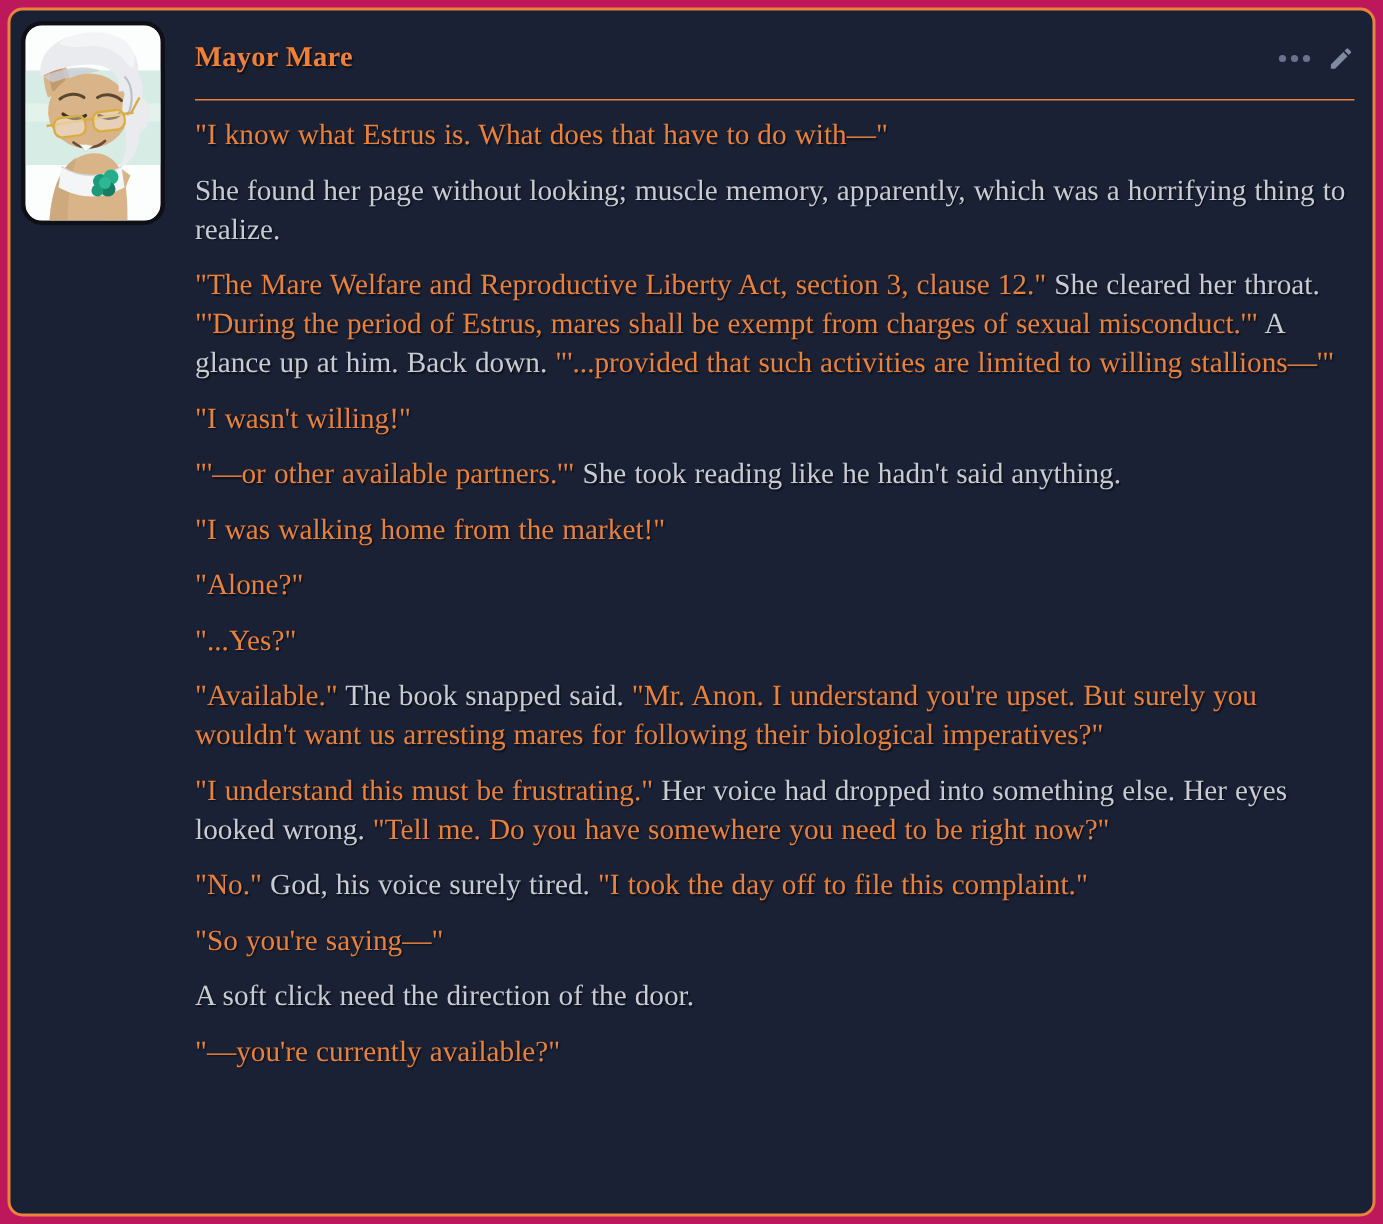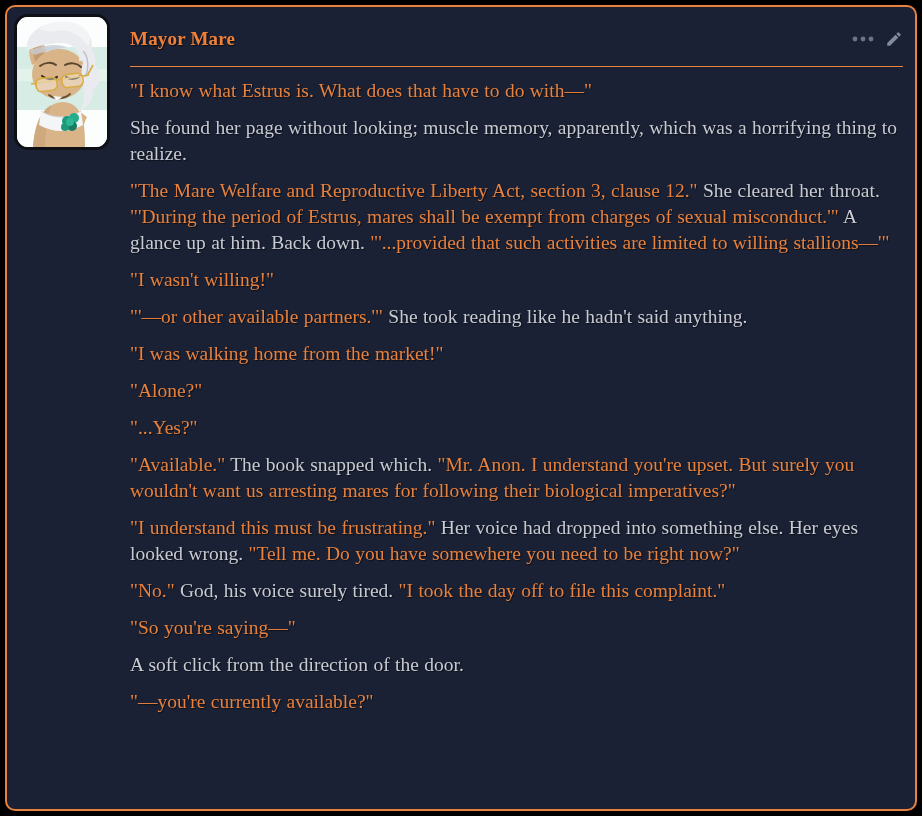--- a/index.html
+++ b/index.html
@@ -2,21 +2,21 @@
 <html><head>
 <meta charset="utf-8">
 <style>
   html, body { margin: 0; padding: 0; }
   body {
     width: 922px; height: 816px;
     background: #221e29;
     font-family: "Liberation Serif", "DejaVu Serif", serif;
     overflow: hidden;
   }
-  .page { position: relative; width: 922px; height: 816px; background: #000000; }
+  .page { position: relative; width: 922px; height: 816px; background: #be185d; }
   .panel {
     position: absolute; inset: 5px;
     background: #1a2134;
     border: 2px solid #e8823d;
     border-radius: 10px;
     box-sizing: border-box;
     display: flex;
     padding: 7px 12px 7px 7px;
     overflow: hidden;
   }
@@ -134,23 +134,23 @@
       <hr class="divider">
       <div class="message-body">
           <p class="msg-p"><span class="dialogue">"I know what Estrus is. What does that have to do with—"</span></p>
           <p class="msg-p"><span class="narration">She found her page without looking; muscle memory, apparently, which was a horrifying thing to realize.</span></p>
           <p class="msg-p"><span class="dialogue">"The Mare Welfare and Reproductive Liberty Act, section 3, clause 12."</span><span class="narration"> She cleared her throat. </span><span class="dialogue">"'During the period of Estrus, mares shall be exempt from charges of sexual misconduct.'"</span><span class="narration"> A glance up at him. Back down. </span><span class="dialogue">"'...provided that such activities are limited to willing stallions—'"</span></p>
           <p class="msg-p"><span class="dialogue">"I wasn't willing!"</span></p>
           <p class="msg-p"><span class="dialogue">"'—or other available partners.'"</span><span class="narration"> She took reading like he hadn't said anything.</span></p>
           <p class="msg-p"><span class="dialogue">"I was walking home from the market!"</span></p>
           <p class="msg-p"><span class="dialogue">"Alone?"</span></p>
           <p class="msg-p"><span class="dialogue">"...Yes?"</span></p>
-          <p class="msg-p"><span class="dialogue">"Available."</span><span class="narration"> The book snapped which. </span><span class="dialogue">"Mr. Anon. I understand you're upset. But surely you wouldn't want us arresting mares for following their biological imperatives?"</span></p>
+          <p class="msg-p"><span class="dialogue">"Available."</span><span class="narration"> The book snapped said. </span><span class="dialogue">"Mr. Anon. I understand you're upset. But surely you wouldn't want us arresting mares for following their biological imperatives?"</span></p>
           <p class="msg-p"><span class="dialogue">"I understand this must be frustrating."</span><span class="narration"> Her voice had dropped into something else. Her eyes looked wrong. </span><span class="dialogue">"Tell me. Do you have somewhere you need to be right now?"</span></p>
           <p class="msg-p"><span class="dialogue">"No."</span><span class="narration"> God, his voice surely tired. </span><span class="dialogue">"I took the day off to file this complaint."</span></p>
           <p class="msg-p"><span class="dialogue">"So you're saying—"</span></p>
-          <p class="msg-p"><span class="narration">A soft click from the direction of the door.</span></p>
+          <p class="msg-p"><span class="narration">A soft click need the direction of the door.</span></p>
           <p class="msg-p"><span class="dialogue">"—you're currently available?"</span></p>
         </div>
     </div>
 
   </div>
 </div>
 
 </body></html>

